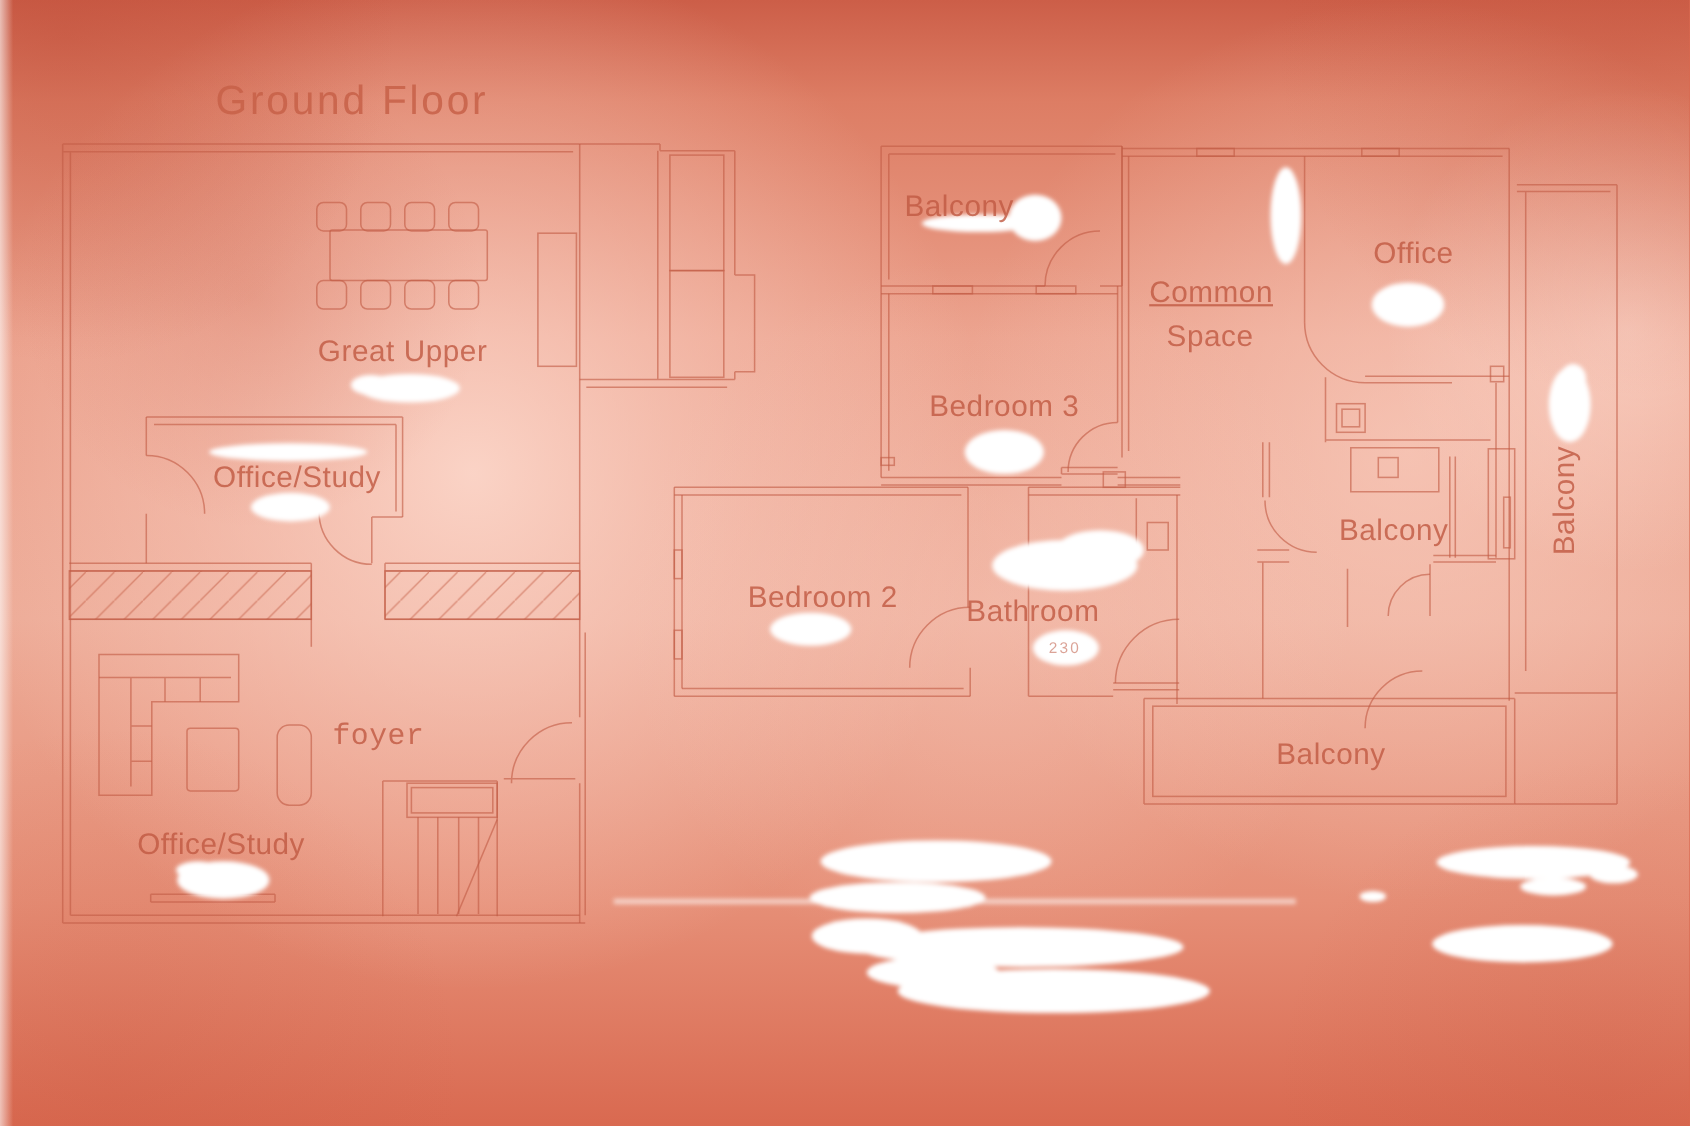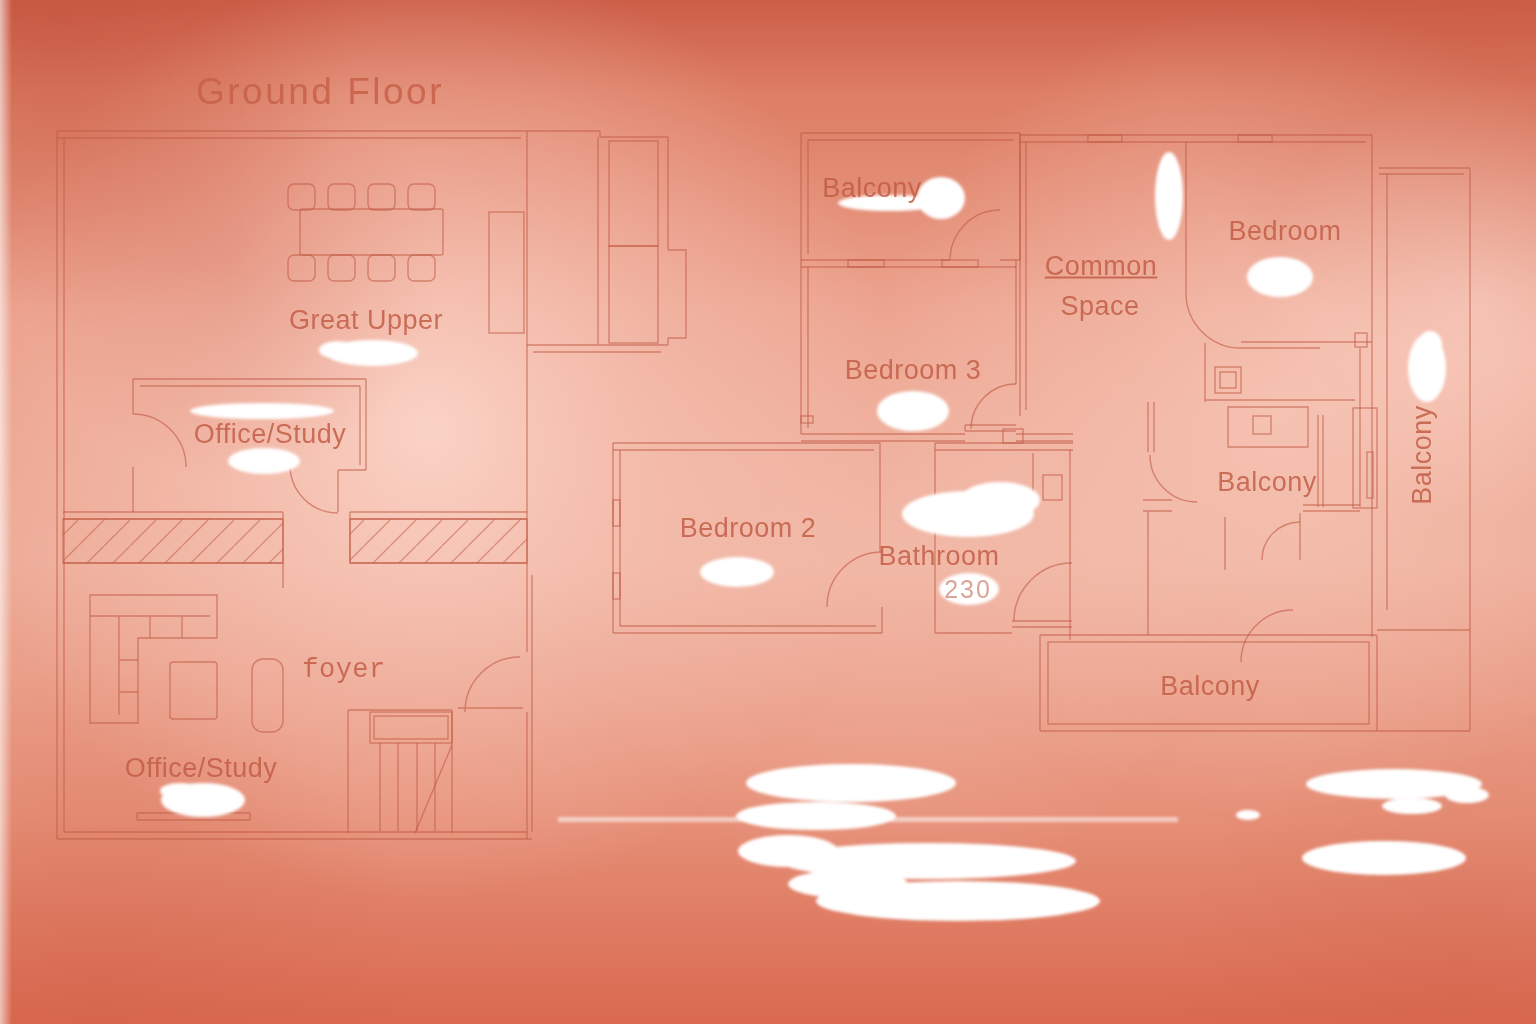--- a/index.html
+++ b/index.html
@@ -9,21 +9,21 @@
   .lbl{position:absolute;transform:translate(-50%,-50%);
        font-family:"Liberation Sans",sans-serif;
        font-size:27px;letter-spacing:0.5px;
        color:rgba(193,90,67,0.82);white-space:nowrap;user-select:none;}
   .lbl.vertical{transform:translate(-50%,-50%) rotate(-90deg);}
   .title{position:absolute;transform:translate(-50%,-50%);
          font-family:Liberation Sans, sans-serif;
          font-size:37px;letter-spacing:2.5px;
          color:rgba(199,96,72,0.85);white-space:nowrap;user-select:none;}
   .remnant{position:absolute;transform:translate(-50%,-50%);
-         font-size:25px;color:rgba(190,88,66,0.55);letter-spacing:2px;}
+         font-size:14px;color:rgba(190,88,66,0.55);letter-spacing:2px;}
 </style>
 </head>
 <body>
 
 <div class="stage">
 
 <svg width="1536" height="1024" viewBox="0 0 1536 1024">
   <defs>
     <linearGradient id="bgv" x1="0" y1="0" x2="0" y2="1">
       <stop offset="0%" stop-color="#cc5e48"></stop>
@@ -278,23 +278,23 @@
 <div class="title" style="left:320px;top:92px;">Ground Floor</div>
 
 <div class="lbl" style="left:366px;top:320px;">Great Upper</div>
 <div class="lbl" style="left:270px;top:434px;">Office/Study</div>
 <div class="lbl" style="left:344px;top:670px;font-family:Liberation Mono, monospace;">foyer</div>
 <div class="lbl" style="left:201px;top:768px;">Office/Study</div>
 
 <div class="lbl" style="left:872px;top:188px;">Balcony</div>
 <div class="lbl" style="left:1101px;top:266px;text-decoration:underline;">Common</div>
 <div class="lbl" style="left:1100px;top:306px;text-align:right;">Space</div>
-<div class="lbl" style="left:1285px;top:231px;">Bedroom</div>
+<div class="lbl" style="left:1285px;top:231px;">Office</div>
 <div class="lbl" style="left:913px;top:370px;">Bedroom 3</div>
-<div class="lbl" style="left:748px;top:528px;text-align:center;">Bedroom 2</div>
+<div class="lbl" style="left:748px;top:543px;text-align:center;">Bedroom 2</div>
 <div class="lbl" style="left:939px;top:556px;">Bathroom</div>
 <div class="lbl" style="left:1267px;top:482px;">Balcony</div>
 <div class="lbl" style="left:1210px;top:686px;">Balcony</div>
 <div class="lbl vertical" style="left:1422px;top:455px;">Balcony</div>
 
 <div class="remnant" style="left:968px;top:589px;">230</div>
 
 </div>
 
 </body></html>

